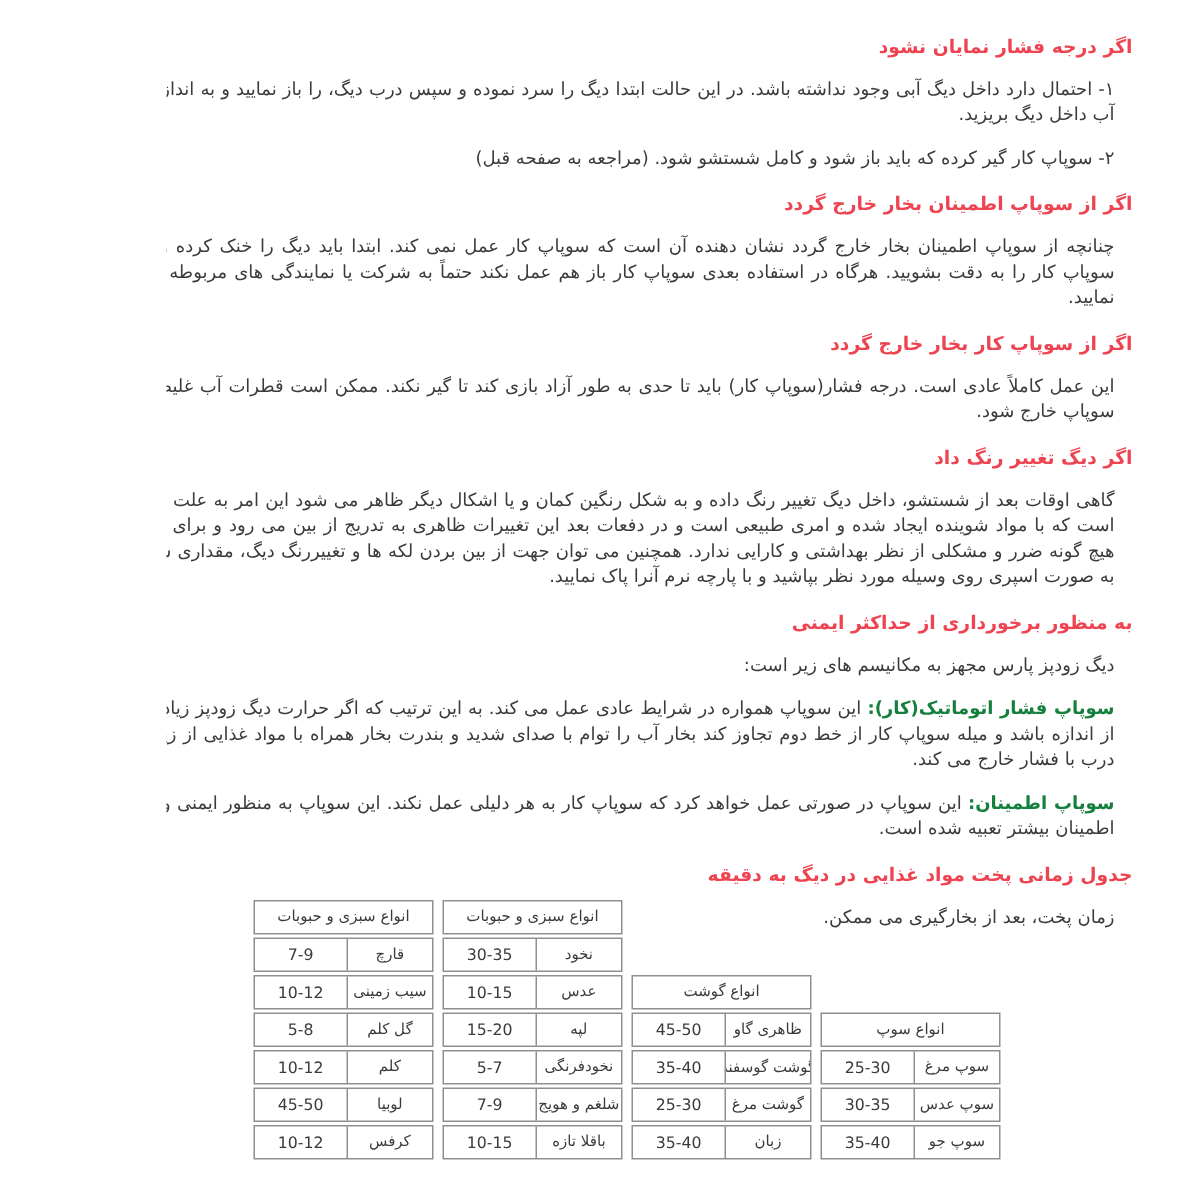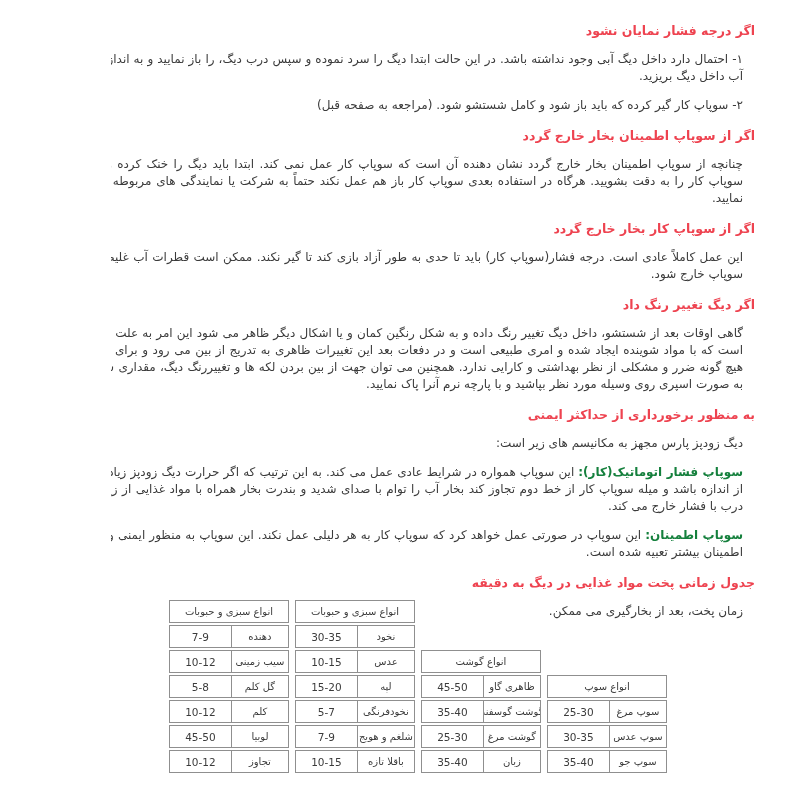--- a/index.html
+++ b/index.html
@@ -137,39 +137,39 @@
           <div class="cell t-name">باقلا تازه</div>
           <div class="cell t-time">10-15</div>
         </div>
     </div>
 
     <div class="ctable">
       <div class="trow">
           <div class="thead-cell">انواع سبزی و حبوبات</div>
         </div>
       <div class="trow">
-          <div class="cell t-name">دهنده</div>
+          <div class="cell t-name">قارچ</div>
           <div class="cell t-time">7-9</div>
         </div>
       <div class="trow">
           <div class="cell t-name">سیب زمینی</div>
           <div class="cell t-time">10-12</div>
         </div>
       <div class="trow">
           <div class="cell t-name">گل کلم</div>
           <div class="cell t-time">5-8</div>
         </div>
       <div class="trow">
           <div class="cell t-name">کلم</div>
           <div class="cell t-time">10-12</div>
         </div>
       <div class="trow">
           <div class="cell t-name">لوبیا</div>
           <div class="cell t-time">45-50</div>
         </div>
       <div class="trow">
-          <div class="cell t-name">تجاوز</div>
+          <div class="cell t-name">کرفس</div>
           <div class="cell t-time">10-12</div>
         </div>
     </div>
 
   </div>
 </div>
 
 </body></html>

